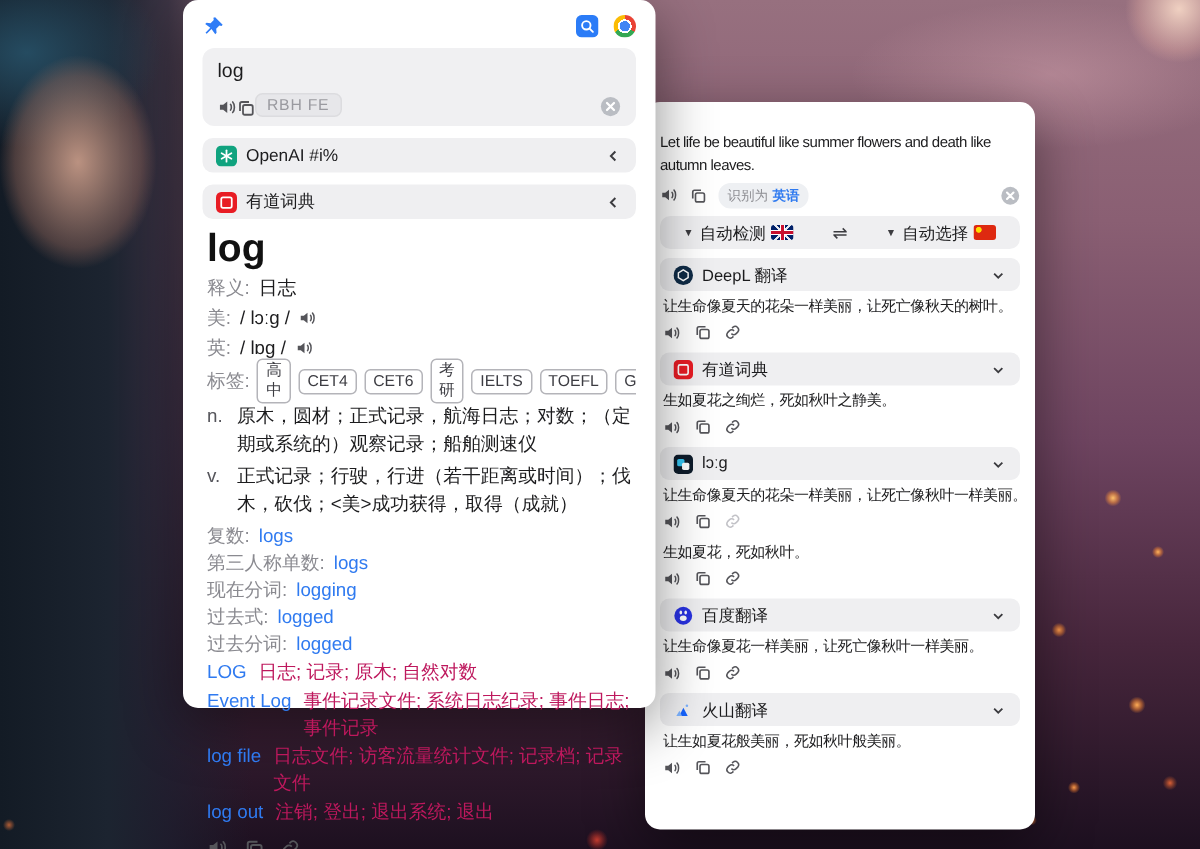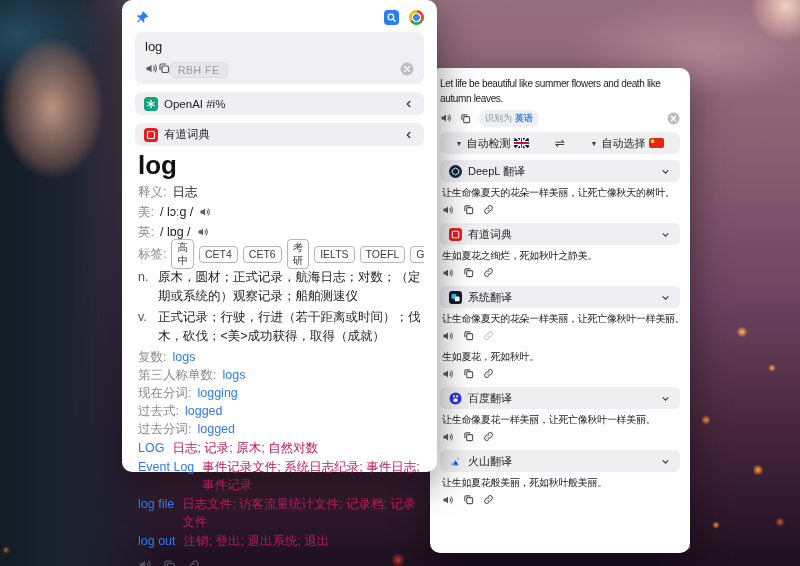--- a/index.html
+++ b/index.html
@@ -43,40 +43,40 @@
   
   .win-left { left:122px; top:0; width:315px; height:472px; padding:6px 13px 8px; z-index:2; }
   .topbar { display:flex; align-items:center; height:22px; margin-bottom:4px; }
   .topbar .spacer { flex:1; }
   .chrome-ic { width:15px; height:15px; border-radius:50%;
     background:
       radial-gradient(circle at center, #4285f4 0 3.4px, #fff 3.4px 4.6px, transparent 4.6px),
       conic-gradient(from 120deg, #34a853 0 33.4%, #fbbc05 0 66.7%, #ea4335 0 100%); }
   .searchbox { background:#f0f0f2; border-radius:8px; padding:7px 10px 6px; height:52px; margin-bottom:8px; display:flex; flex-direction:column; justify-content:space-between; }
   .searchbox .query { font-size:13px; color:#1c1c1e; }
-  .searchrow { display:flex; align-items:flex-start; gap:0; }
+  .searchrow { display:flex; align-items:flex-end; gap:0; }
   .pill { background:#e7e7ea; border:1px solid #dcdcdf; color:#9a9aa0; font-size:10.5px; border-radius:5px; padding:1px 7px; letter-spacing:.5px; }
   .searchrow .spacer { flex:1; }
 
   .dict { padding:4px 3px 0; overflow:hidden; }
   .headword { font-size:26px; font-weight:700; color:#111; line-height:30px; margin-bottom:2px; }
   .drow { font-size:12.5px; line-height:20px; color:#1c1c1e; display:flex; gap:6px; align-items:center; }
   .dlabel { color:#8a8a90; flex:none; }
   .tagrow { display:flex; align-items:center; gap:5px; height:24px; font-size:12.5px; }
   .tag { border:1px solid #b4b4b9; border-radius:4px; color:#3c3c42; font-size:10.5px; padding:1px 5px; line-height:13px; }
   .posrow { display:flex; gap:6px; font-size:12.5px; line-height:19px; color:#1c1c1e; margin:2px 0; }
   .pos { color:#55555b; flex:none; width:14px; }
   .formrow { font-size:12.5px; line-height:18px; display:flex; gap:6px; }
   .phraserow { display:flex; gap:8px; font-size:12.5px; line-height:18px; margin-top:1px; }
   .phraserow .term { white-space:nowrap; }
   .phraserow .meaning { flex:1; color:#be185d; }
   .footicons { display:flex; gap:11px; margin-top:5px; height:20px; align-items:center; }
 
   
-  .win-right { left:430px; top:68px; width:260px; height:485px; padding:8px 10px; z-index:1; }
+  .win-right { left:430px; top:68px; width:260px; height:485px; padding:20px 10px; z-index:1; }
   .src-text { font-size:10px; letter-spacing:-.35px; line-height:15px; color:#1c1c1e; }
   .srcrow { display:flex; align-items:center; gap:8px; height:20px; margin:2px 0 4px; }
   .srcrow .spacer { flex:1; }
   .badge { background:#eef0f3; border-radius:8px; font-size:9px; padding:2px 6px; color:#8e8e93; white-space:nowrap; }
   .badge b { color:#2f7af0; font-weight:600; margin-left:3px; }
   .langbar { display:flex; align-items:center; background:#efeff1; border-radius:7px; height:22px; margin-bottom:6px; font-size:11px; color:#1c1c1e; }
   .langsel { flex:1; display:flex; align-items:center; justify-content:center; gap:4px; white-space:nowrap; }
   .tri { font-size:7px; color:#3c3c40; }
   .swap { flex:none; width:30px; text-align:center; font-size:12px; color:#3c3c40; }
   .flag { width:15px; height:10px; border-radius:2px; display:inline-block; flex:none; }
@@ -218,21 +218,21 @@
 
   <div class="svc">
     <div class="bar">
       <span class="icn">
           <svg width="13" height="13" viewBox="0 0 24 24">
             <rect width="24" height="24" rx="6" fill="#0d1b2a"></rect>
             <rect x="4.5" y="5.5" width="9" height="9" rx="2" fill="#35c4f0"></rect>
             <rect x="10.5" y="10" width="9" height="9" rx="2" fill="#fff"></rect>
           </svg>
         </span>
-      <span class="name">系统翻译</span>
+      <span class="name">lɔːg</span>
       <span class="icn chev">
           <svg width="11" height="11" viewBox="0 0 24 24" fill="none" stroke="currentColor" stroke-width="2.6">
             <path d="M6 9.5l6 6 6-6"></path>
           </svg>
         </span>
     </div>
     <div class="svc-text">让生命像夏天的花朵一样美丽，让死亡像秋叶一样美丽。</div>
     <div class="svc-icons">
       <span class="icn gray-ic">
           <svg width="12" height="12" viewBox="0 0 24 24">

